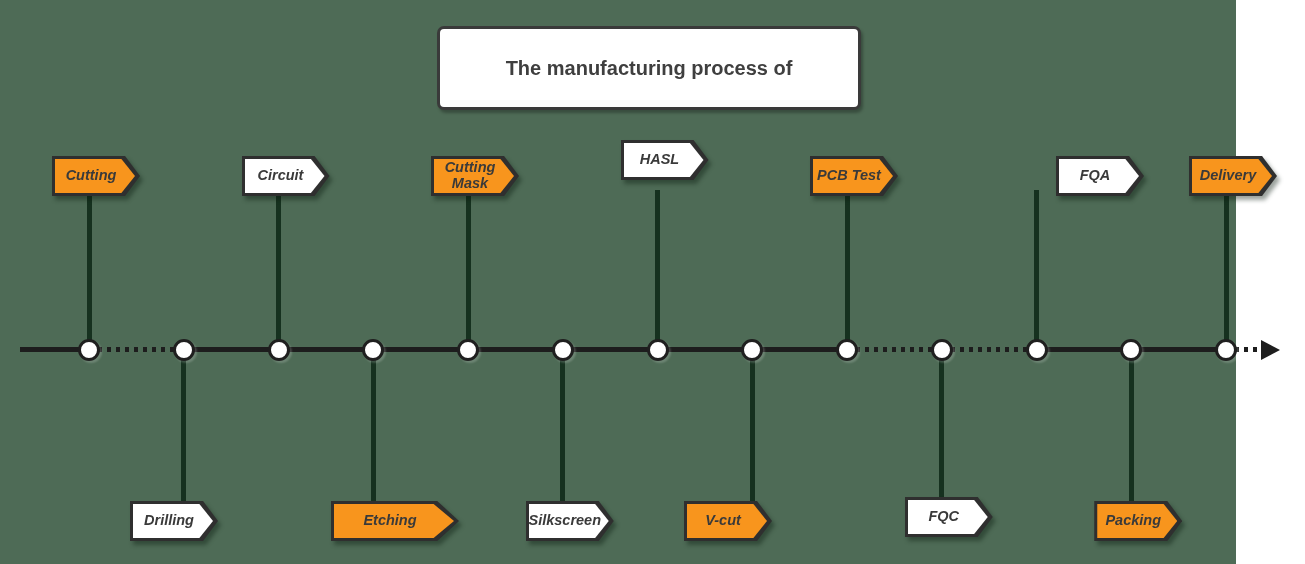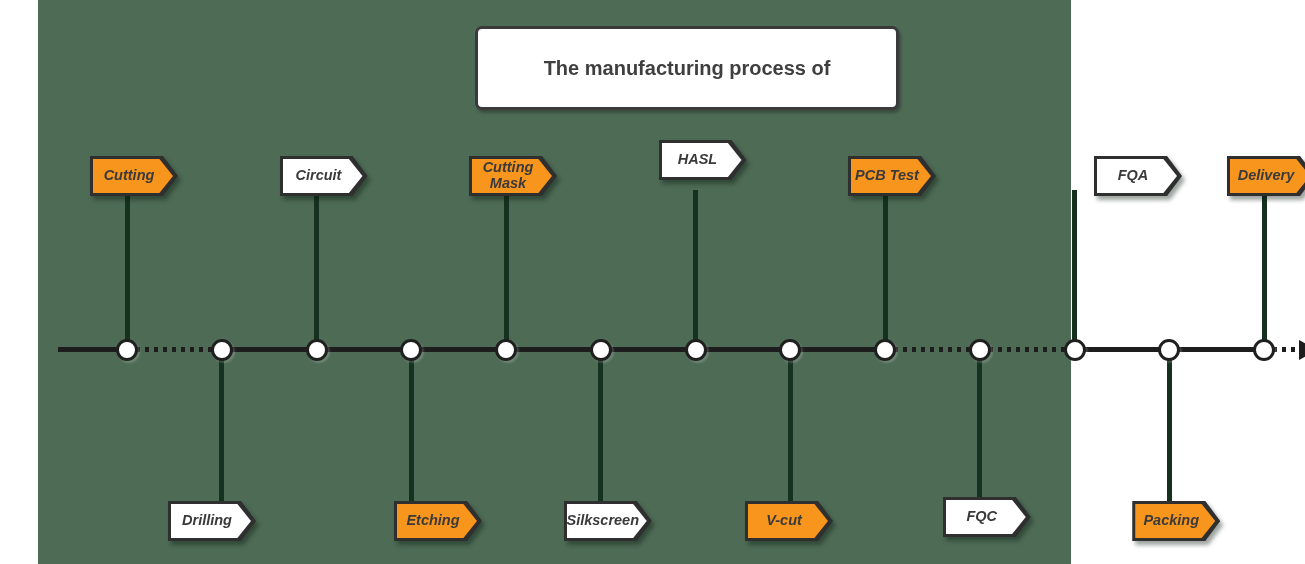--- a/index.html
+++ b/index.html
@@ -2,23 +2,22 @@
 <html><head>
 <meta charset="utf-8">
 <style>
   html,body{margin:0;padding:0;}
   body{
     width:1305px;height:564px;
     font-family:"Liberation Sans",sans-serif;
     overflow:hidden;
   }
   #stage{
-    position:relative;width:1033px;height:564px;
+    position:relative;width:1236px;height:564px;
     background:var(--bg,#4e6b56);
-    margin-left:38px;
   }
   
   .title-box{
     position:absolute;left:437px;top:26px;width:424px;height:84px;
     background:#ffffff;border:3px solid #3a3a3a;border-radius:7px;
     box-sizing:border-box;
     display:flex;flex-direction:column;align-items:center;justify-content:center;
     box-shadow:2px 3px 3px rgba(0,0,0,.28);
     z-index:6;
   }
@@ -95,21 +94,21 @@
       </div>
       <div class="dot" style="left: 172.75px; top: 338.5px;"></div>
       <div class="stem" style="left: 276px; top: 190px; height: 160px;"></div>
       <div class="flag white" style="left: 241.5px; top: 156px;">
         <div class="shape"></div>
         <div class="fill"></div>
         <div class="label">Circuit</div>
       </div>
       <div class="dot" style="left: 267.5px; top: 338.5px;"></div>
       <div class="stem" style="left: 370.75px; top: 350px; height: 155px;"></div>
-      <div class="flag orange" style="left: 356px; top: 501px;">
+      <div class="flag orange" style="left: 331px; top: 501px; padding-left: 40px;">
         <div class="shape"></div>
         <div class="fill"></div>
         <div class="label">Etching</div>
       </div>
       <div class="dot" style="left: 362.25px; top: 338.5px;"></div>
       <div class="stem" style="left: 465.5px; top: 190px; height: 160px;"></div>
       <div class="flag orange" style="left: 431px; top: 156px;">
         <div class="shape"></div>
         <div class="fill"></div>
         <div class="label">Cutting Mask</div>
@@ -123,21 +122,21 @@
       </div>
       <div class="dot" style="left: 551.75px; top: 338.5px;"></div>
       <div class="stem" style="left: 655px; top: 190px; height: 160px;"></div>
       <div class="flag white" style="left: 620.5px; top: 140px;">
         <div class="shape"></div>
         <div class="fill"></div>
         <div class="label">HASL</div>
       </div>
       <div class="dot" style="left: 646.5px; top: 338.5px;"></div>
       <div class="stem" style="left: 749.75px; top: 350px; height: 155px;"></div>
-      <div class="flag orange" style="left: 707px; top: 501px;">
+      <div class="flag orange" style="left: 684px; top: 501px;">
         <div class="shape"></div>
         <div class="fill"></div>
         <div class="label">V-cut</div>
       </div>
       <div class="dot" style="left: 741.25px; top: 338.5px;"></div>
       <div class="stem" style="left: 844.5px; top: 190px; height: 160px;"></div>
       <div class="flag orange" style="left: 810px; top: 156px;">
         <div class="shape"></div>
         <div class="fill"></div>
         <div class="label">PCB Test</div>

